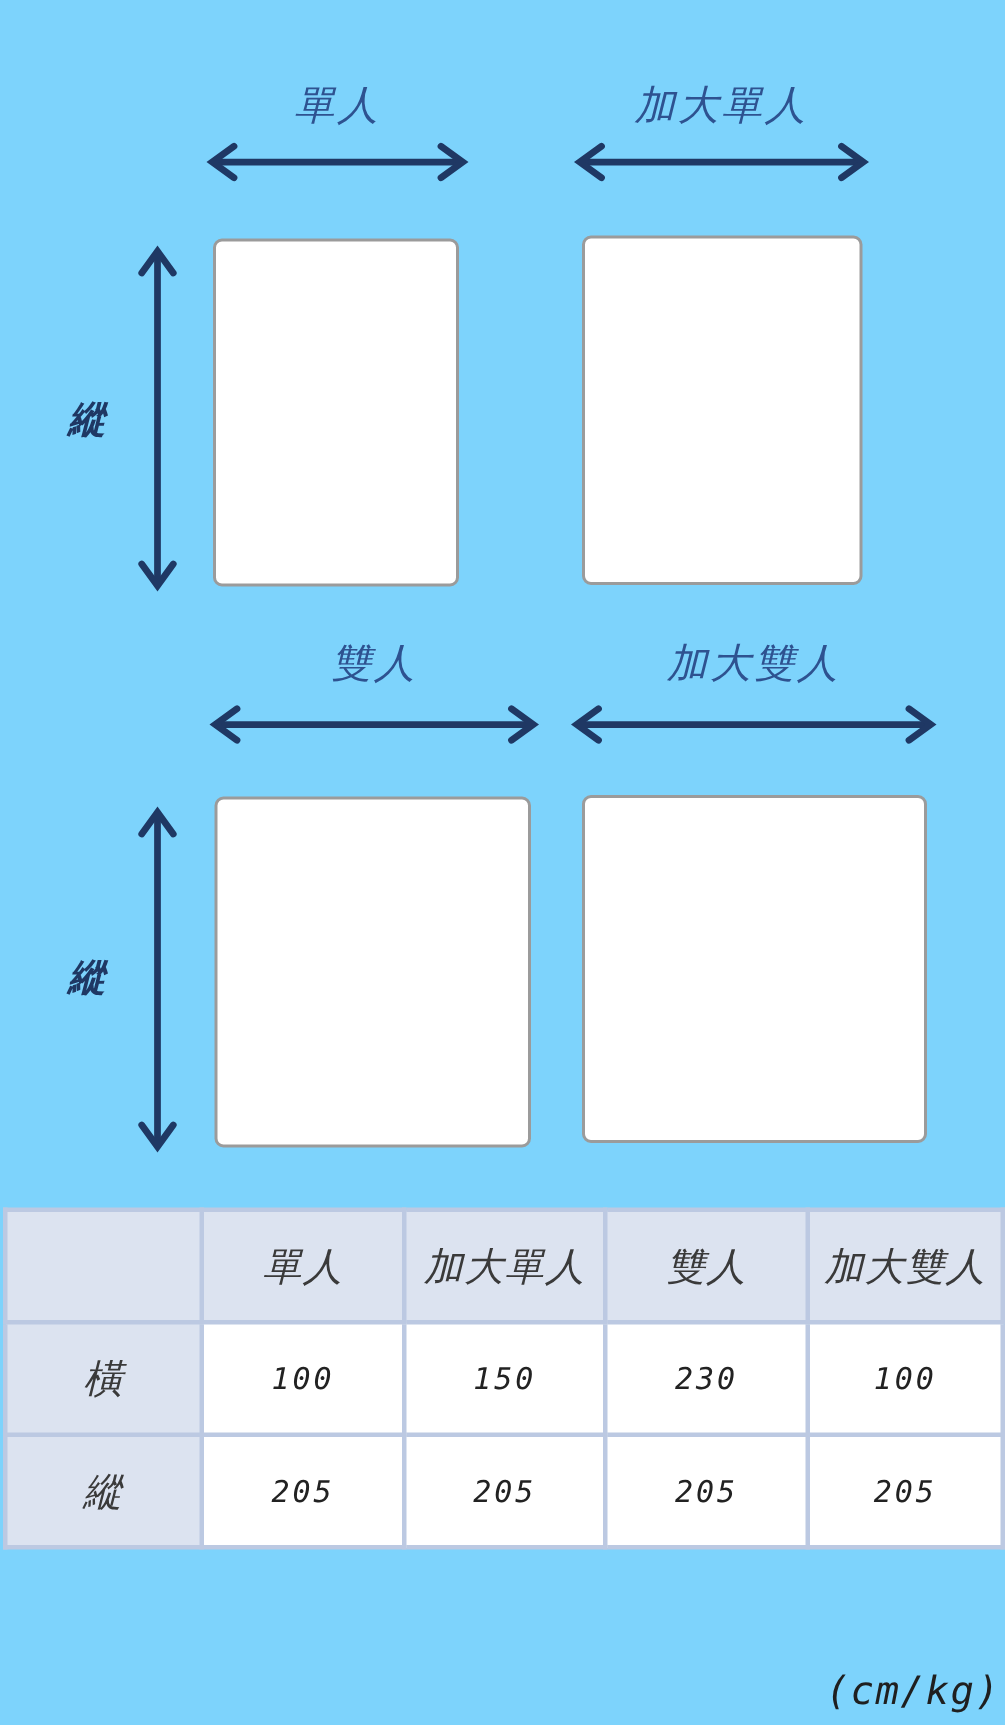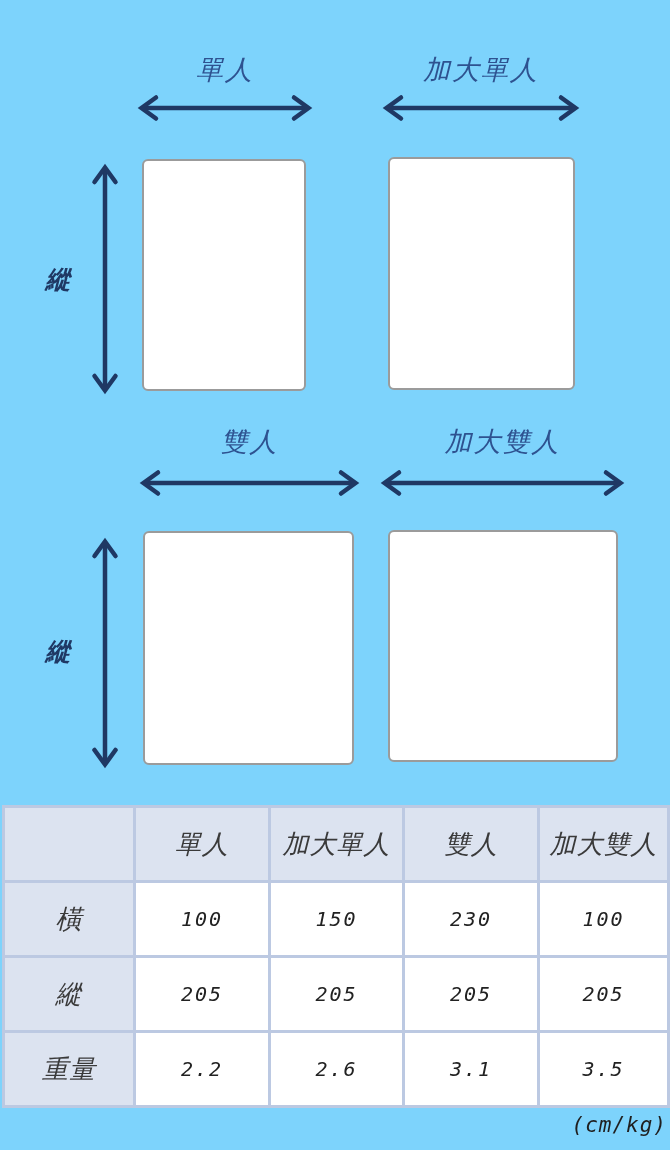--- a/index.html
+++ b/index.html
@@ -94,21 +94,21 @@
   .col-1 { width: 132px; }
   .col-2 { width: 131px; }
   .col-3 { width: 132px; }
   .col-4 { width: 127px; }
 
   .unit-note {
     position: absolute;
     right: 3px;
     top: 1113px;
     font-family: "DejaVu Sans Mono", monospace;
-    font-size: 21px;
+    font-size: 26px;
     letter-spacing: 1px;
     color: #1f1f1f;
     white-space: nowrap;
   }
 </style>
 </head>
 <body>
 
 <div id="canvas">
 
@@ -181,25 +181,18 @@
       <td>230</td>
       <td>100</td>
     </tr>
     <tr>
       <th>縱</th>
       <td>205</td>
       <td>205</td>
       <td>205</td>
       <td>205</td>
     </tr>
-    <tr>
-      <th>重量</th>
-      <td>2.2</td>
-      <td>2.6</td>
-      <td>3.1</td>
-      <td>3.5</td>
-    </tr>
   </tbody>
     </table>
 
   <div class="unit-note">(cm/kg)</div>
 
 </div>
 
 </body></html>

